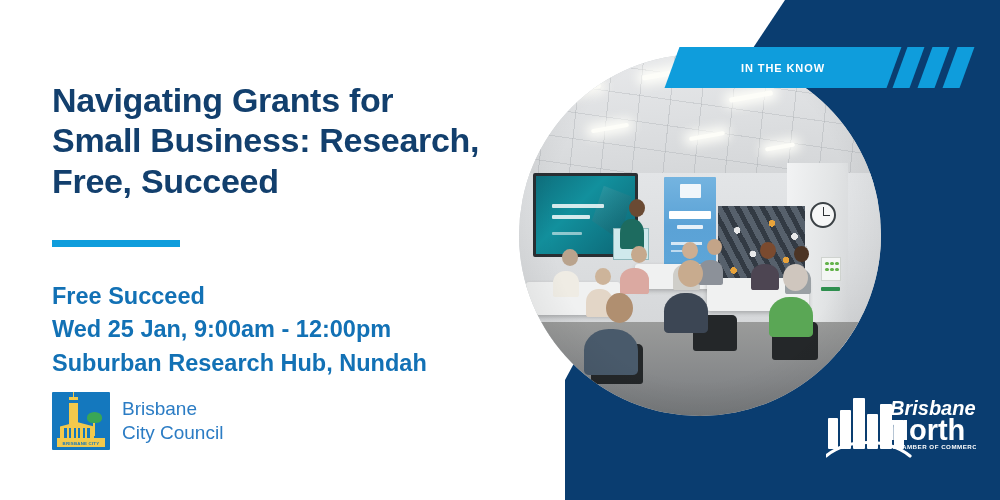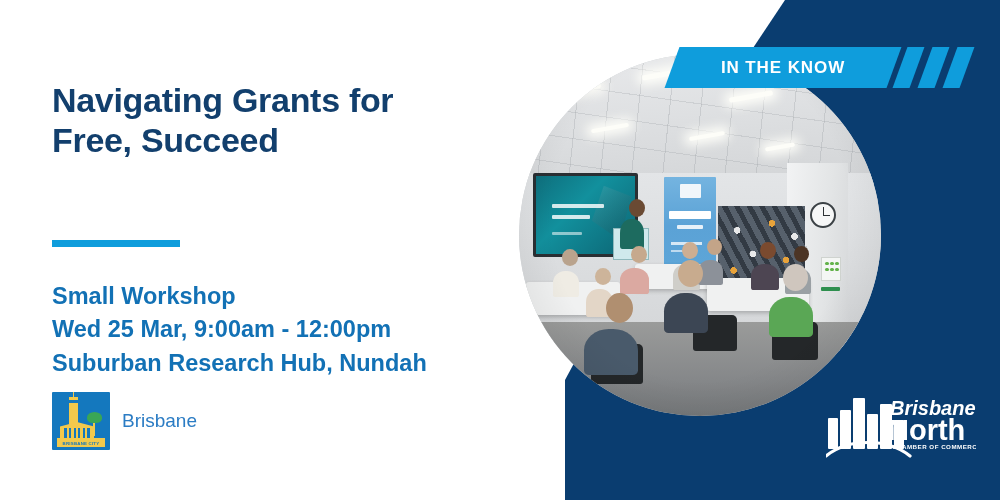--- a/index.html
+++ b/index.html
@@ -166,21 +166,21 @@
     z-index:4;
   }
   .ribbon-body {
     position:absolute; left:0; top:0; width:222px; height:41px;
     background:#0f9ddc;
     transform:skewX(-20deg);
   }
   .ribbon-label {
     position:absolute; left:0; top:0; width:222px; height:41px;
     display:flex; align-items:center; justify-content:center;
-    color:#ffffff; font-size:17px; font-weight:bold;
+    color:#ffffff; font-size:11px; font-weight:bold;
     letter-spacing:.9px;
   }
   .ribbon-stripe {
     position:absolute; top:0; width:17px; height:41px;
     background:#0f9ddc; transform:skewX(-20deg);
   }
   .ribbon-stripe.s1 { left:228px; }
   .ribbon-stripe.s2 { left:253px; }
   .ribbon-stripe.s3 { left:278px; }
 
@@ -363,46 +363,48 @@
     <div class="ribbon-body"></div>
     <div class="ribbon-label">IN THE KNOW</div>
     <div class="ribbon-stripe s1"></div>
     <div class="ribbon-stripe s2"></div>
     <div class="ribbon-stripe s3"></div>
   </div>
 
   <div class="left-col">
     <div class="headline">
       <div>Navigating Grants for</div>
+      <div>Small Business: Research,</div>
       <div>Free, Succeed</div>
     </div>
 
     <div class="accent-bar"></div>
 
     <div class="details">
-      <div>Small Workshop</div>
-      <div>Wed 25 Mar, 9:00am - 12:00pm</div>
+      <div>Free Succeed</div>
+      <div>Wed 25 Jan, 9:00am - 12:00pm</div>
       <div>Suburban Research Hub, Nundah</div>
     </div>
   </div>
 
   <div class="bcc-logo">
     <div class="bcc-mark">
       <div class="bcc-hall-tower"></div>
       <div class="bcc-hall-body"></div>
       <div class="bcc-hall-cols"></div>
       <div class="bcc-base"></div>
       <div class="bcc-palm-trunk"></div>
       <div class="bcc-palm-top"></div>
       <div class="bcc-plate">
         <span>BRISBANE CITY</span>
       </div>
     </div>
     <div class="bcc-text">
       <div>Brisbane</div>
+      <div>City Council</div>
     </div>
   </div>
 
   <div class="bnc-logo">
     <svg viewBox="0 0 150 72" width="150" height="72">
       <g fill="#ffffff">
         <rect x="2" y="30" width="10" height="31" rx="1"></rect>
         <rect x="14" y="22" width="11" height="39" rx="1"></rect>
         <rect x="27" y="10" width="12" height="51" rx="1"></rect>
         <rect x="41" y="26" width="11" height="35" rx="1"></rect>

